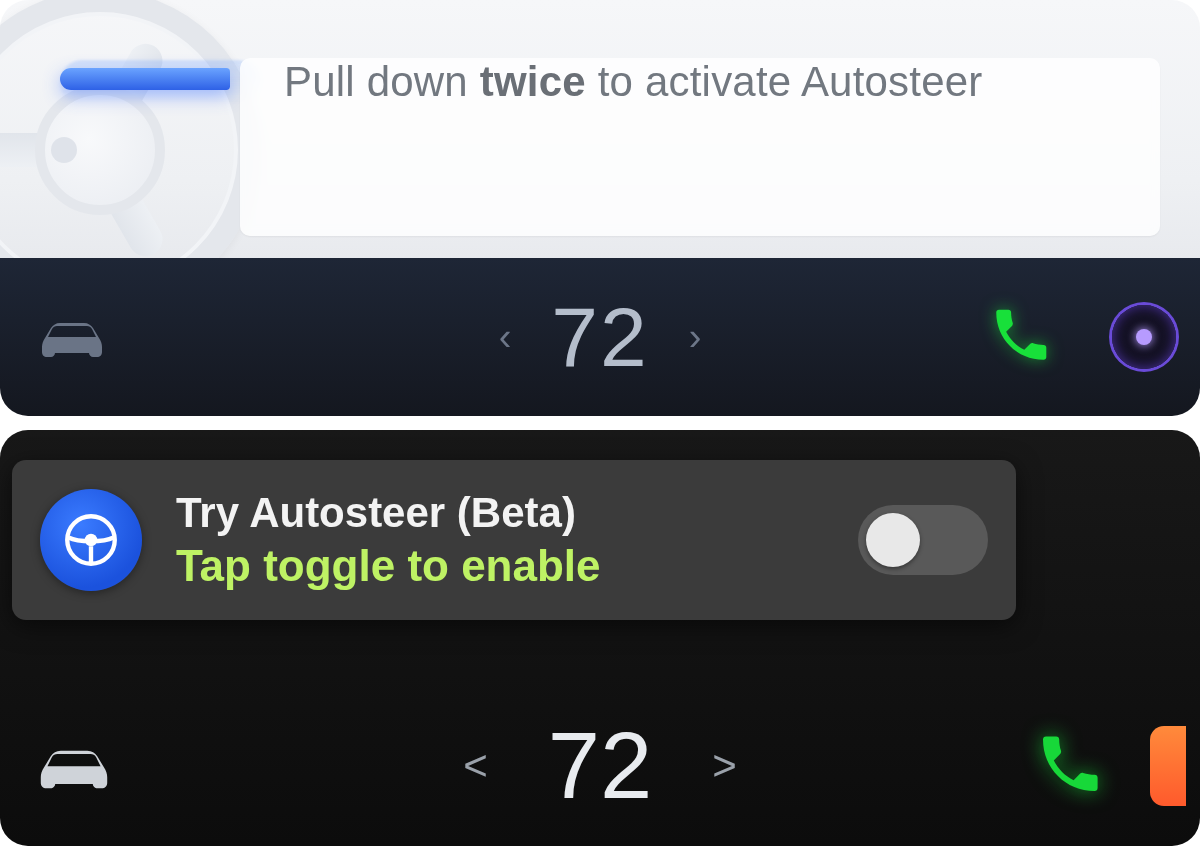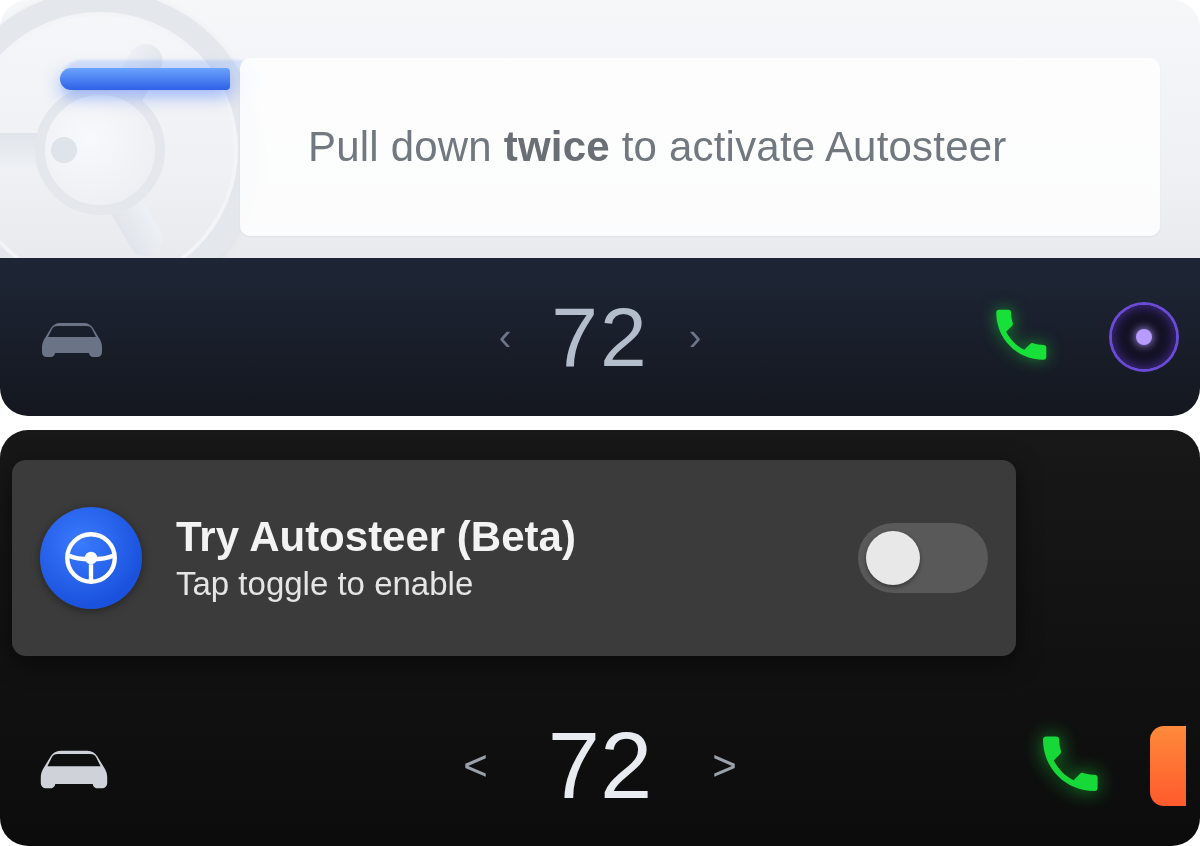--- a/index.html
+++ b/index.html
@@ -97,22 +97,21 @@
   .instruction-card {
     position: absolute;
     left: 240px;
     right: 40px;
     top: 58px;
     height: 178px;
     background: rgba(255,255,255,0.82);
     backdrop-filter: blur(4px);
     border-radius: 10px;
     display: flex;
-    align-items: center;
-    padding-left: 68px;
+    padding-left: 44px;
     box-shadow: 0 1px 2px rgba(0,0,0,0.05);
   }
   .instruction-text {
     color: #727880;
     font-size: 42px;
     font-weight: 500;
     letter-spacing: 0.2px;
   }
   .instruction-text .bold { color: #6a6f76; font-weight: 700; }
 
@@ -189,21 +188,21 @@
   
   .p2-bg {
     position:absolute; inset:0;
     background: linear-gradient(180deg, #181818 0%, #0c0c0c 100%);
   }
   .toast {
     position:absolute;
     left: 12px;
     top: 30px;
     width: 1004px;
-    height: 196px;
+    height: 160px;
     background: #3b3b3b;
     border-radius: 14px;
     display:flex;
     align-items:center;
     padding: 22px 28px;
     box-shadow: 0 6px 24px rgba(0,0,0,0.55);
   }
   .toast .badge {
     width: 102px; height:102px; border-radius:50%;
     background: radial-gradient(circle at 40% 35%, #3a7bff 0%, #1b52dd 70%);
@@ -213,23 +212,23 @@
     box-shadow: 0 2px 10px rgba(0,0,0,0.4);
   }
   .toast .texts { flex:1; }
   .toast .title {
     color:#f3f3f3;
     font-size: 42px;
     font-weight: 700;
     margin-bottom: 4px;
   }
   .toast .subtitle {
-    color:#e5e5e5;
-    font-size: 33px;
-    font-weight: 400;
+    color:#bef264;
+    font-size: 44px;
+    font-weight: 700;
   }
   .toggle {
     width: 130px;
     height: 70px;
     border-radius: 35px;
     background: #595959;
     position: relative;
     flex: none;
     cursor: pointer;
   }

